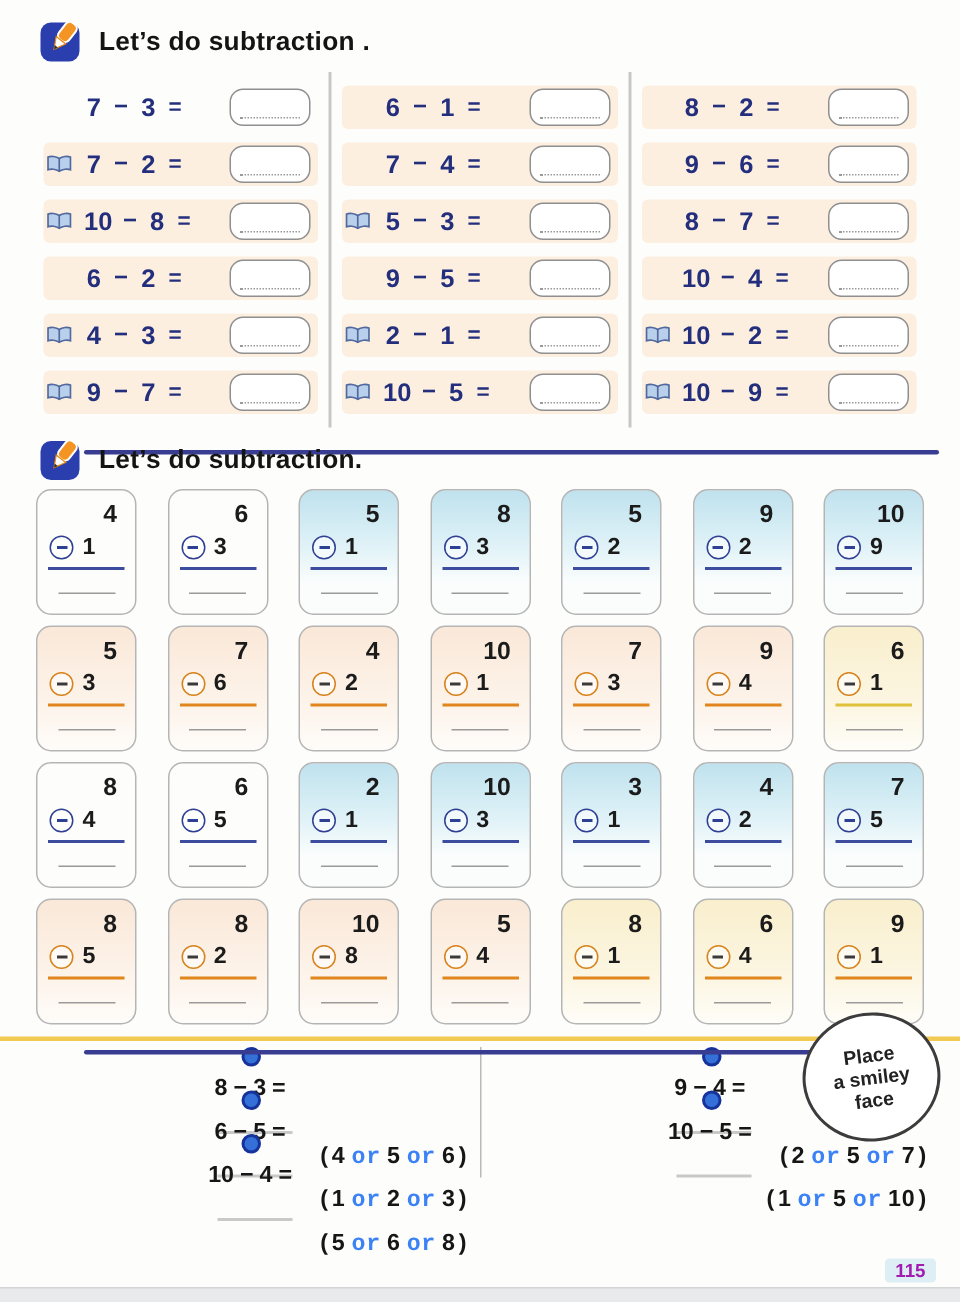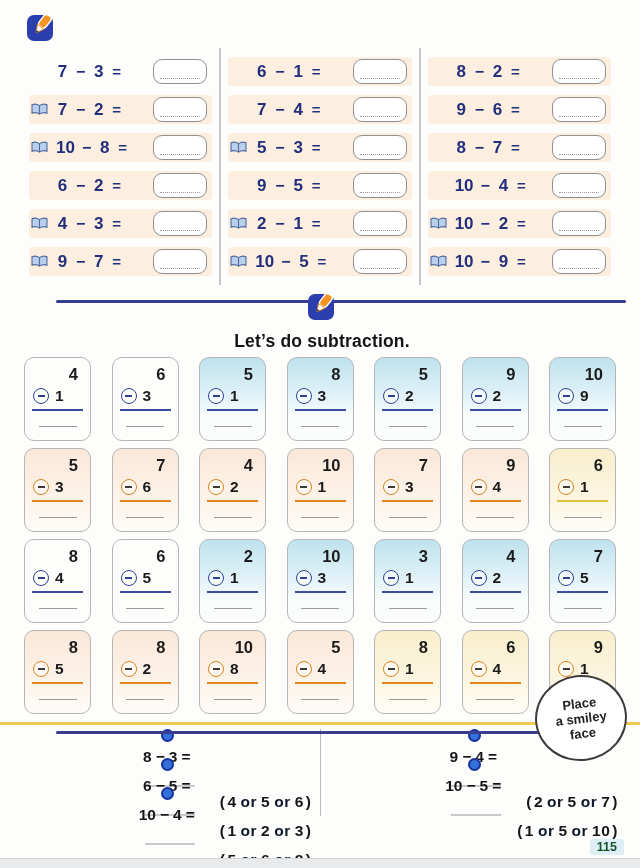--- a/index.html
+++ b/index.html
@@ -32,21 +32,21 @@
   .eq{font-size:15px;}
   .ansbox{
     margin-left:auto;width:52px;height:23px;flex:none;
     border:1.6px solid #8f8f8f;border-radius:9px;background:#fff;position:relative;
   }
   .ansbox i{position:absolute;left:6px;right:6px;bottom:4px;border-bottom:1.7px dotted #9a9a9a;}
 
   
   .sec2{padding:0 22px;position:relative;margin-top:4px;}
   .navline{position:absolute;left:56px;right:14px;top:9px;height:2.6px;background:#383d92;border-radius:2px;z-index:1;}
-  .sec2 .sec-header{margin:4px 0 5px 4px;flex-direction:column;}
+  .sec2 .sec-header{margin:4px 0 5px 4px;}
   .cardrow{display:flex;justify-content:space-between;gap:10px;margin:0 2px 7px 2px;}
   .card{
     width:67px;height:84px;box-sizing:border-box;flex:none;
     border:1.6px solid #b5b5b5;border-radius:10px;background:#fdfdfb;
     padding:6px 7px 5px 7px;display:flex;flex-direction:column;
   }
   .t-blue{background:linear-gradient(180deg,#bfe2ee 0%,#e2f3f8 48%,#fbfdfd 75%);}
   .t-peach{background:linear-gradient(180deg,#fae8d8 0%,#fdf4eb 65%,#fefcf9 100%);}
   .t-yellow{background:linear-gradient(180deg,#f9efcd 0%,#fcf6e3 65%,#fefdf8 100%);}
   .ctop{text-align:right;padding-right:5px;font-size:16.5px;font-weight:bold;color:#1b1b1b;line-height:20px;}
@@ -73,56 +73,57 @@
   .yellowline{height:2.6px;background:#f2ca52;margin:2px -14px 4px -14px;}
   .mc-cols{display:flex;margin-top:4px;}
   .mccol{flex:1;padding:0 6px 0 10px;min-width:0;}
   .mccol + .mccol{border-left:1.6px solid #b9b9b9;}
   .mcrow{display:flex;align-items:center;gap:6px;height:29px;font-size:15.5px;font-weight:bold;color:#161616;flex-direction:column;}
   .bullet{width:9px;height:9px;border-radius:50%;background:#3470d8;border:2.4px solid #16339b;flex:none;margin-right:2px;}
   .mexpr{white-space:nowrap;}
   .mexpr .mo{margin:0 4px;}
   .blank{width:50px;flex:none;border-bottom:2px solid #c9c9c9;height:13px;margin-left:2px;}
   .opts{margin-left:auto;white-space:nowrap;letter-spacing:.5px;}
-  .opts .orw{color:#0f172a;margin:0 4px;}
+  .opts .orw{color:#3b82f6;margin:0 4px;font-family:Liberation Mono, monospace;}
   .opts .paren{margin:0 2px;}
 
   
   .smiley{
     position:absolute;right:13px;top:675px;width:88px;height:82px;border-radius:50%;
     background:#fff;border:2px solid #3c3c3c;z-index:6;
     display:flex;flex-direction:column;align-items:center;justify-content:center;
     transform:rotate(-7deg);
   }
   .smiley span{font-size:13px;font-weight:bold;color:#222;line-height:15px;}
 
   
   .footstrip{position:absolute;left:0;right:0;bottom:0;height:9px;background:#e8eaeb;border-top:1px solid #d2d5d7;}
   .pagenum{
     position:absolute;right:16px;bottom:13px;background:#ddeef4;border-radius:3px;
-    padding:1px 7px;font-size:12.5px;font-weight:bold;color:#14532d;
+    padding:1px 7px;font-size:12.5px;font-weight:bold;color:#a21caf;
   }
 </style>
 </head>
 <body>
 
 <div class="page">
 
   <section class="sec1">
     <div class="sec-header">
       <span class="hicon">
         <svg width="30" height="30" viewBox="0 0 30 30">
           <rect x="1" y="3" width="26" height="26" rx="7" fill="#2b3eae"></rect>
           <g transform="rotate(38 14 15)">
             <rect x="10.2" y="0.5" width="8.4" height="14" rx="3.4" fill="#f49422" stroke="#ffffff" stroke-width="1.4"></rect>
             <polygon points="10.4,14.5 18.4,14.5 14.4,22" fill="#ffffff" stroke="#e8890f" stroke-width="0.8"></polygon>
             <polygon points="13.1,19.6 15.7,19.6 14.4,22" fill="#333333"></polygon>
           </g>
         </svg>
       </span>
+      <h2>Let’s do subtraction .</h2>
     </div>
     <div class="sec1-cols">
         <div class="sec1col">
           <div class="prow bg-white">
             <span class="bookslot"></span>
             <span class="num">7</span>
             <span class="op">−</span>
             <span class="num">3</span>
             <span class="eq">=</span>
             <span class="ansbox">

